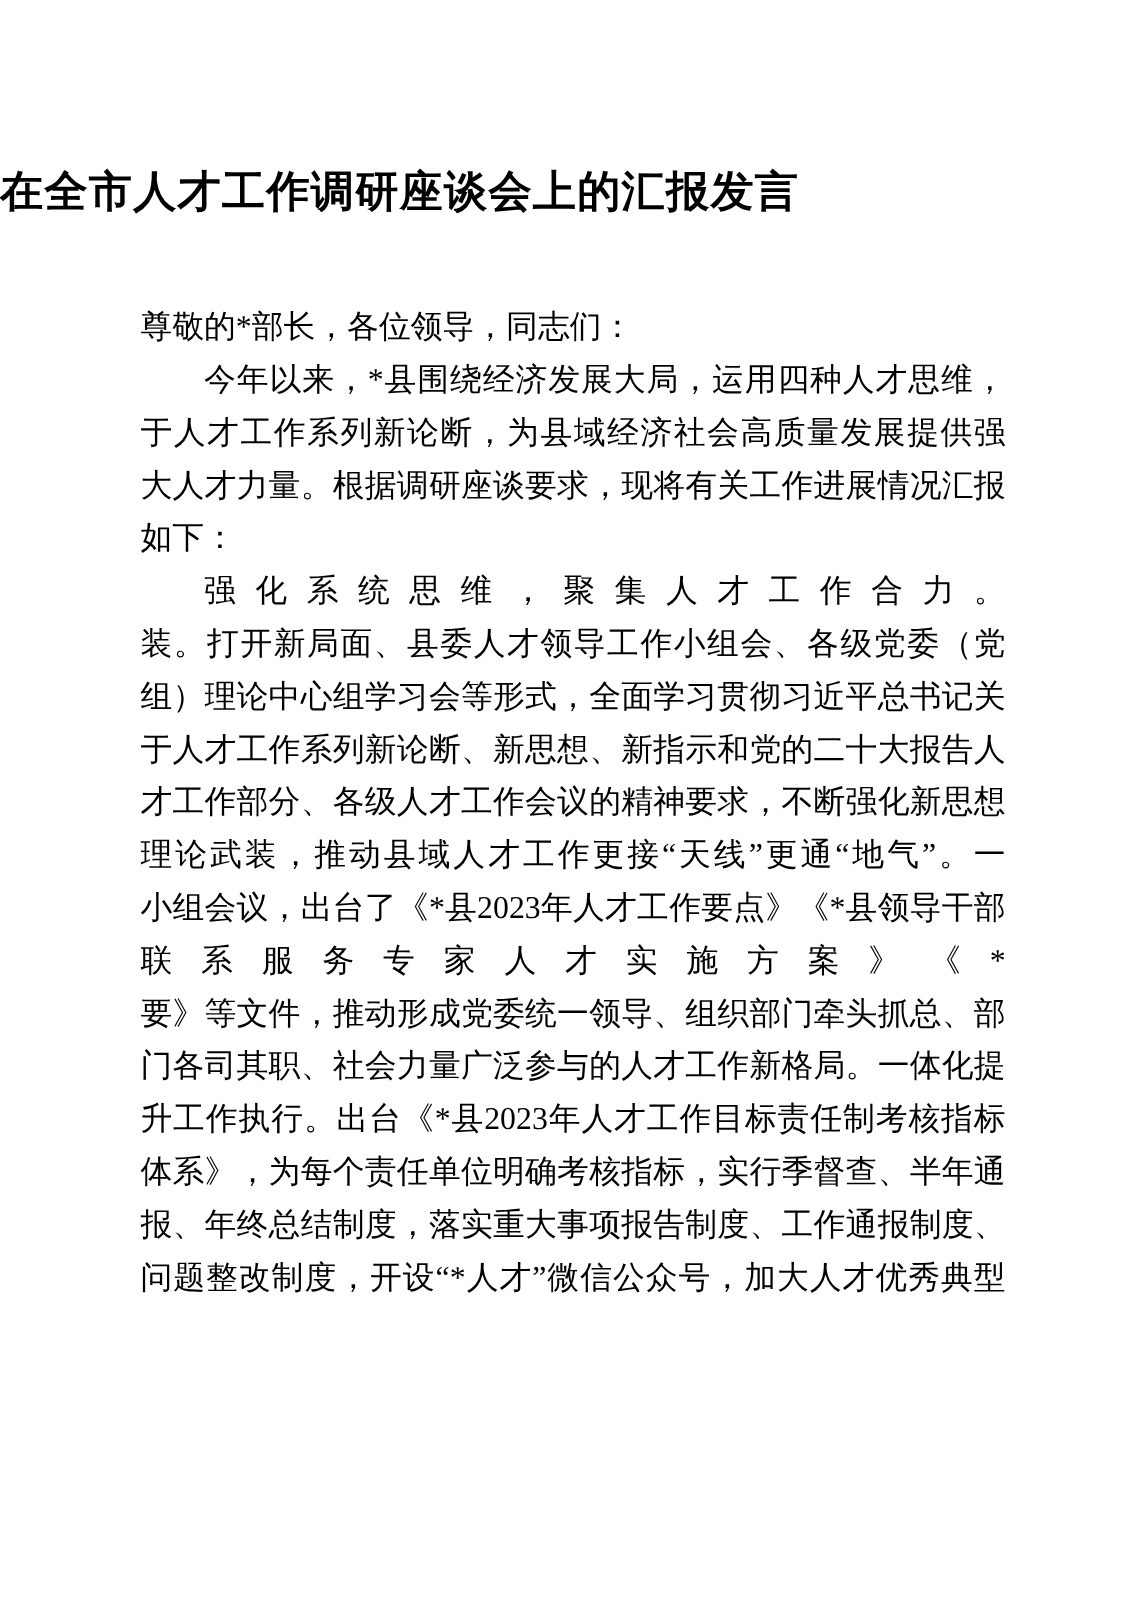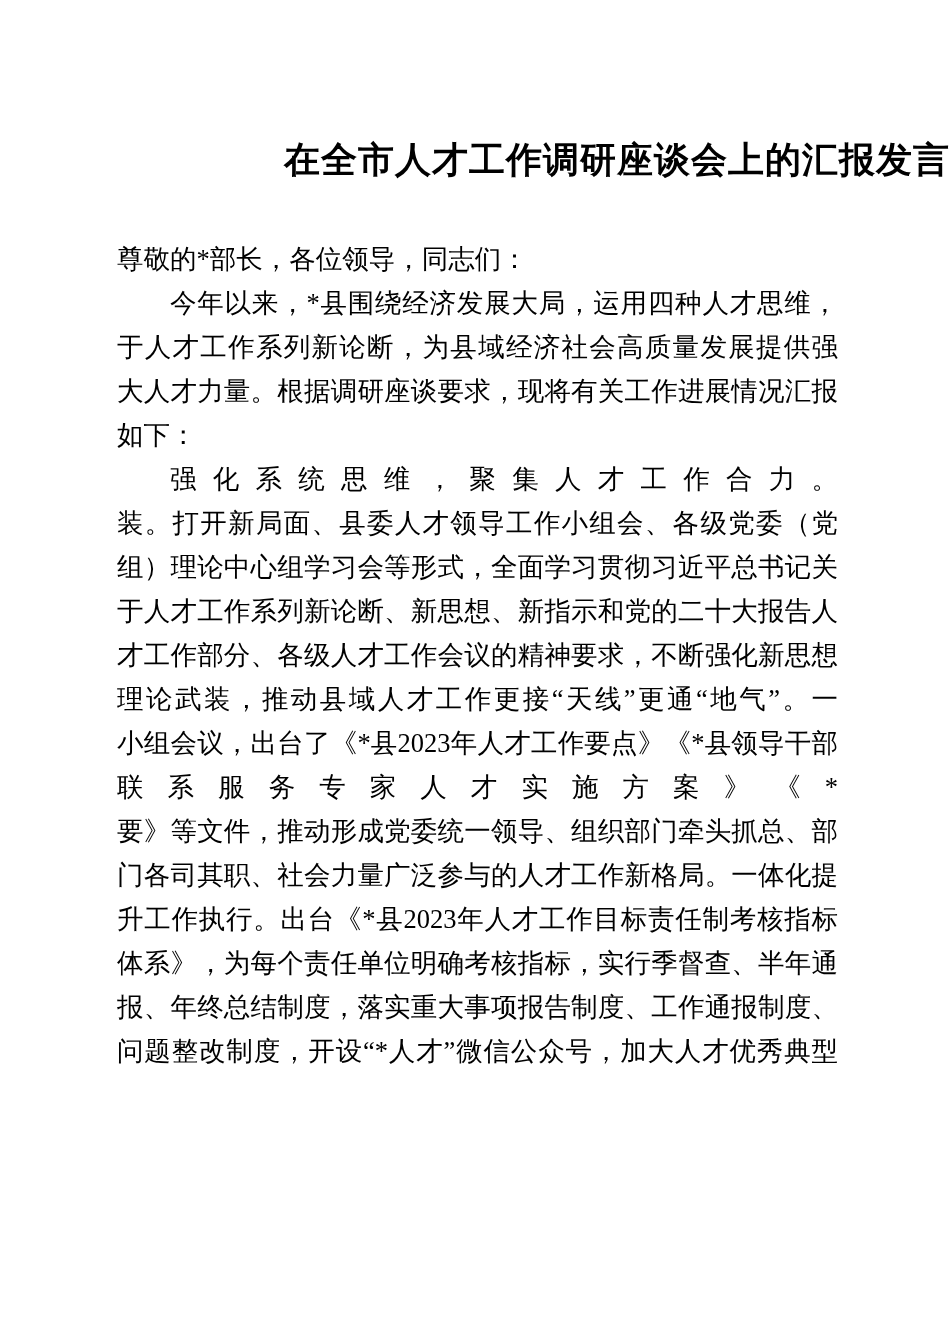--- a/index.html
+++ b/index.html
@@ -15,31 +15,31 @@
     color: #000000;
     overflow: hidden;
     font-family: "Liberation Serif", "DejaVu Serif", serif;
   }
   .doc-title {
     position: absolute;
     top: 139px;
     left: 0;
     width: 100%;
     margin: 0;
-    text-align: right;
+    text-align: left;
     font-family: "Liberation Serif", "DejaVu Serif", serif;
     font-weight: bold;
     font-size: 36px;
     line-height: 42px;
     letter-spacing: 1px;
     color: #000000;
   }
   .doc-body {
     position: absolute;
-    top: 237px;
+    top: 250px;
     left: 117px;
     width: 721px;
   }
   .paragraph {
     margin: 0;
     padding: 0;
   }
   .line {
     height: 44px;
     line-height: 44px;

